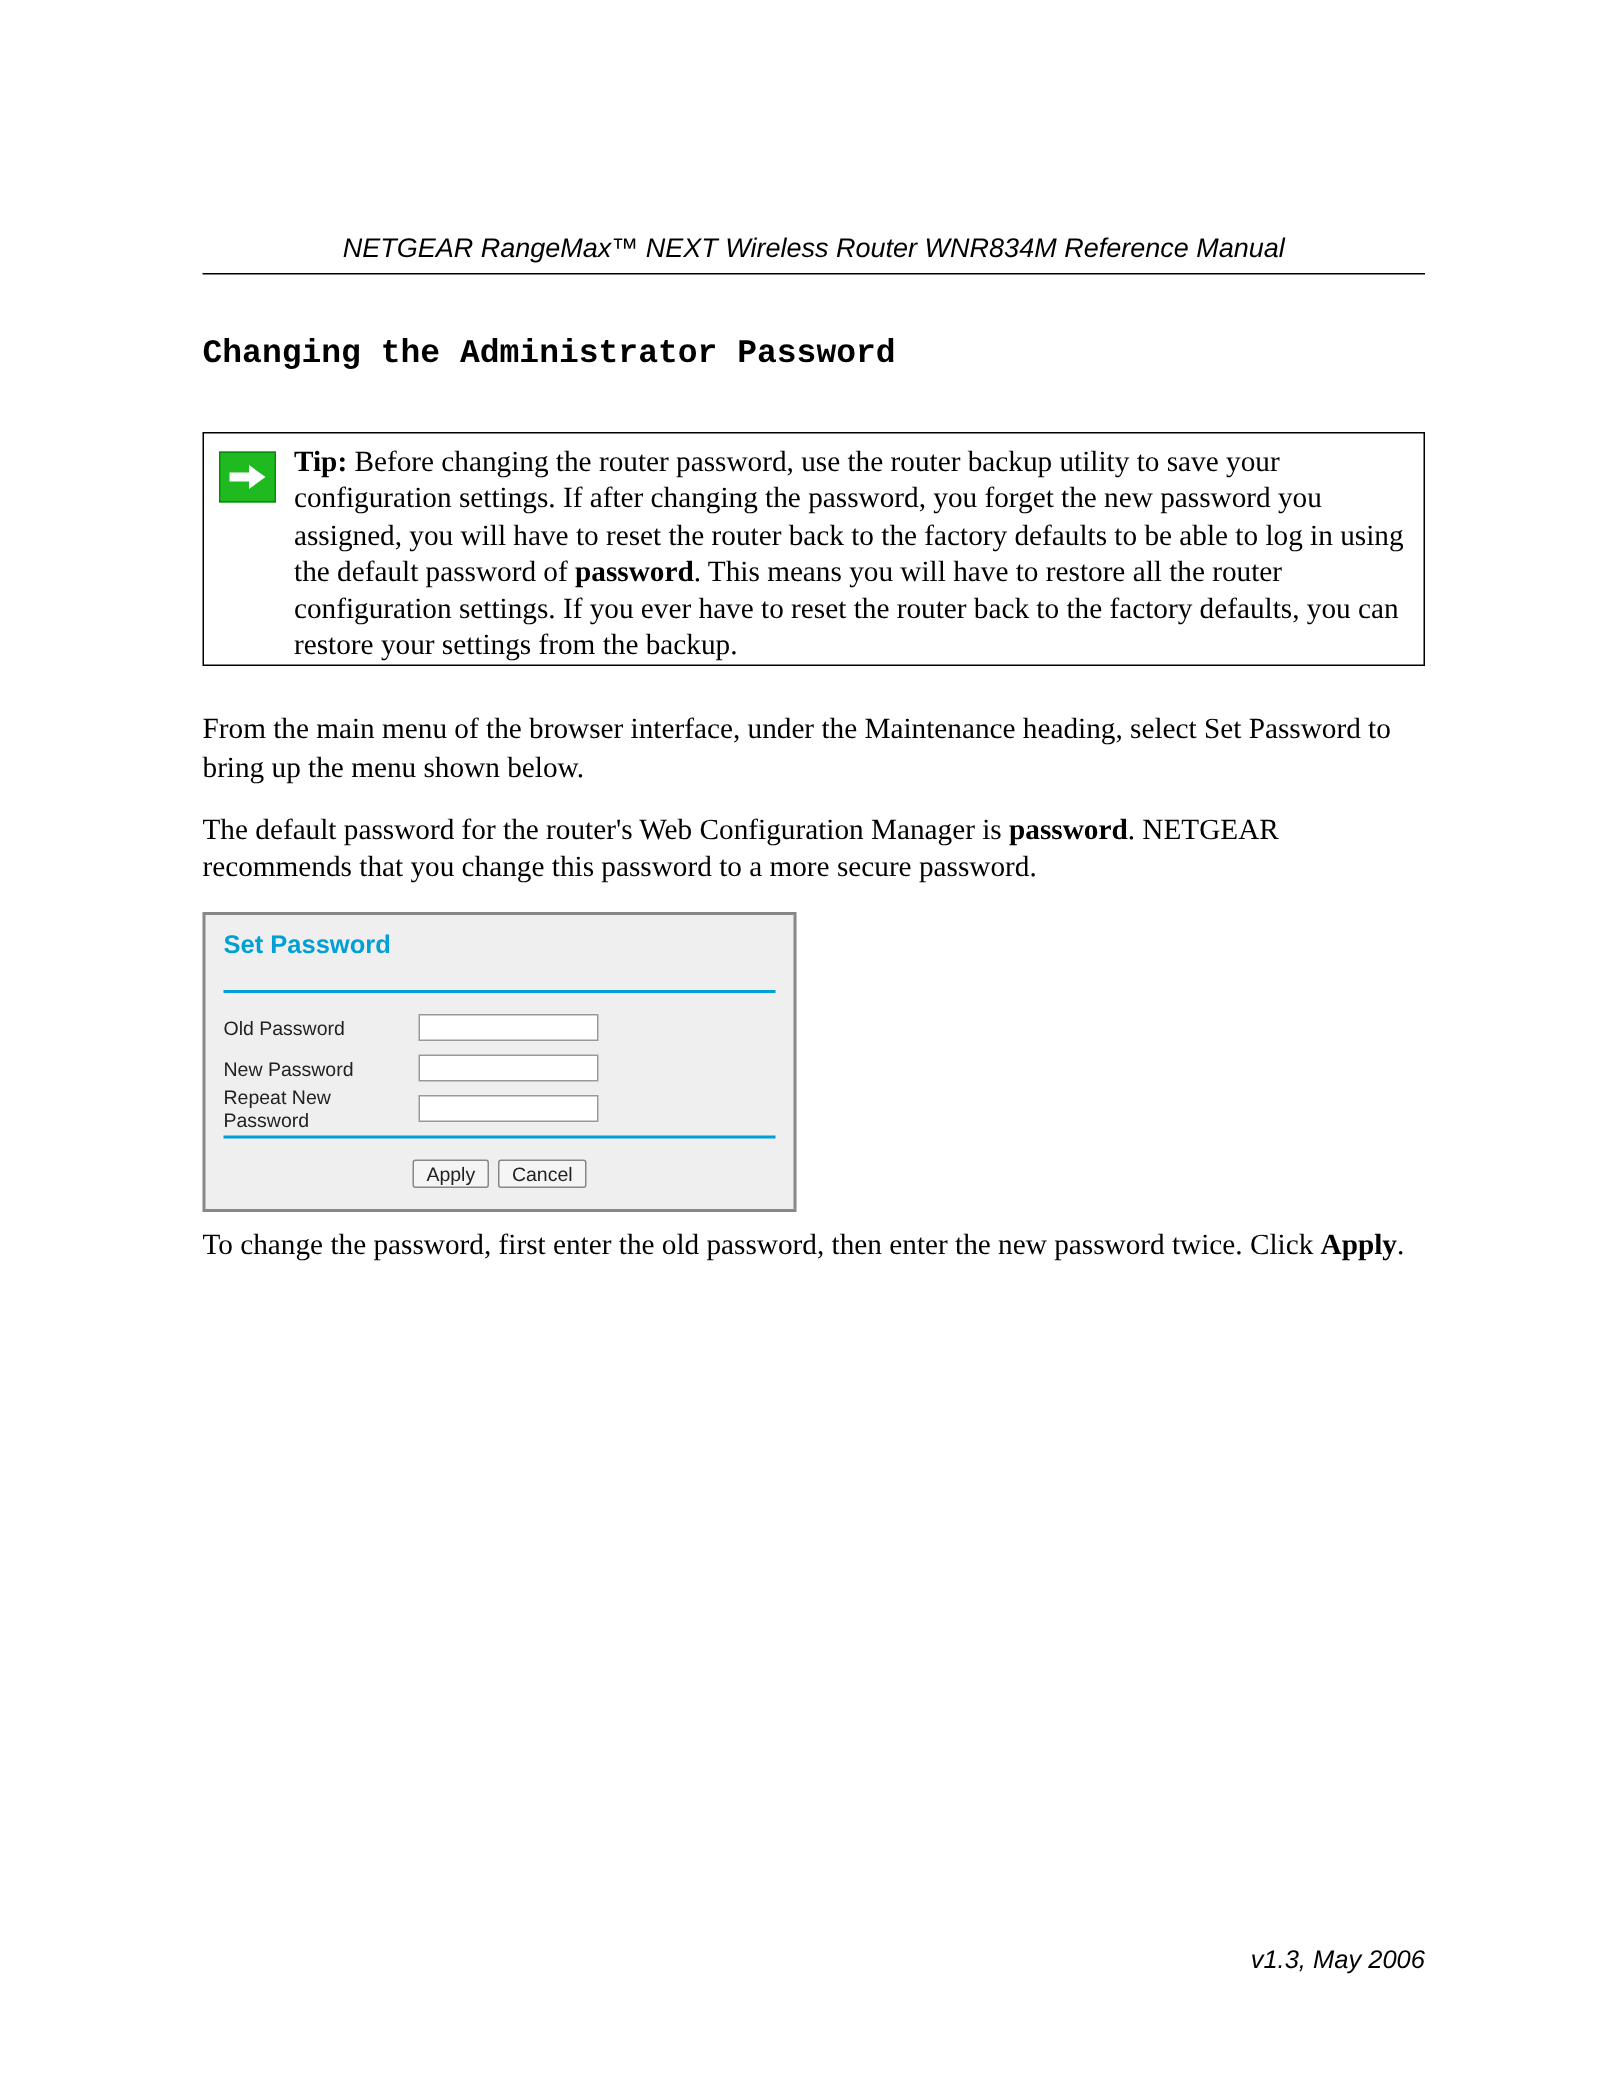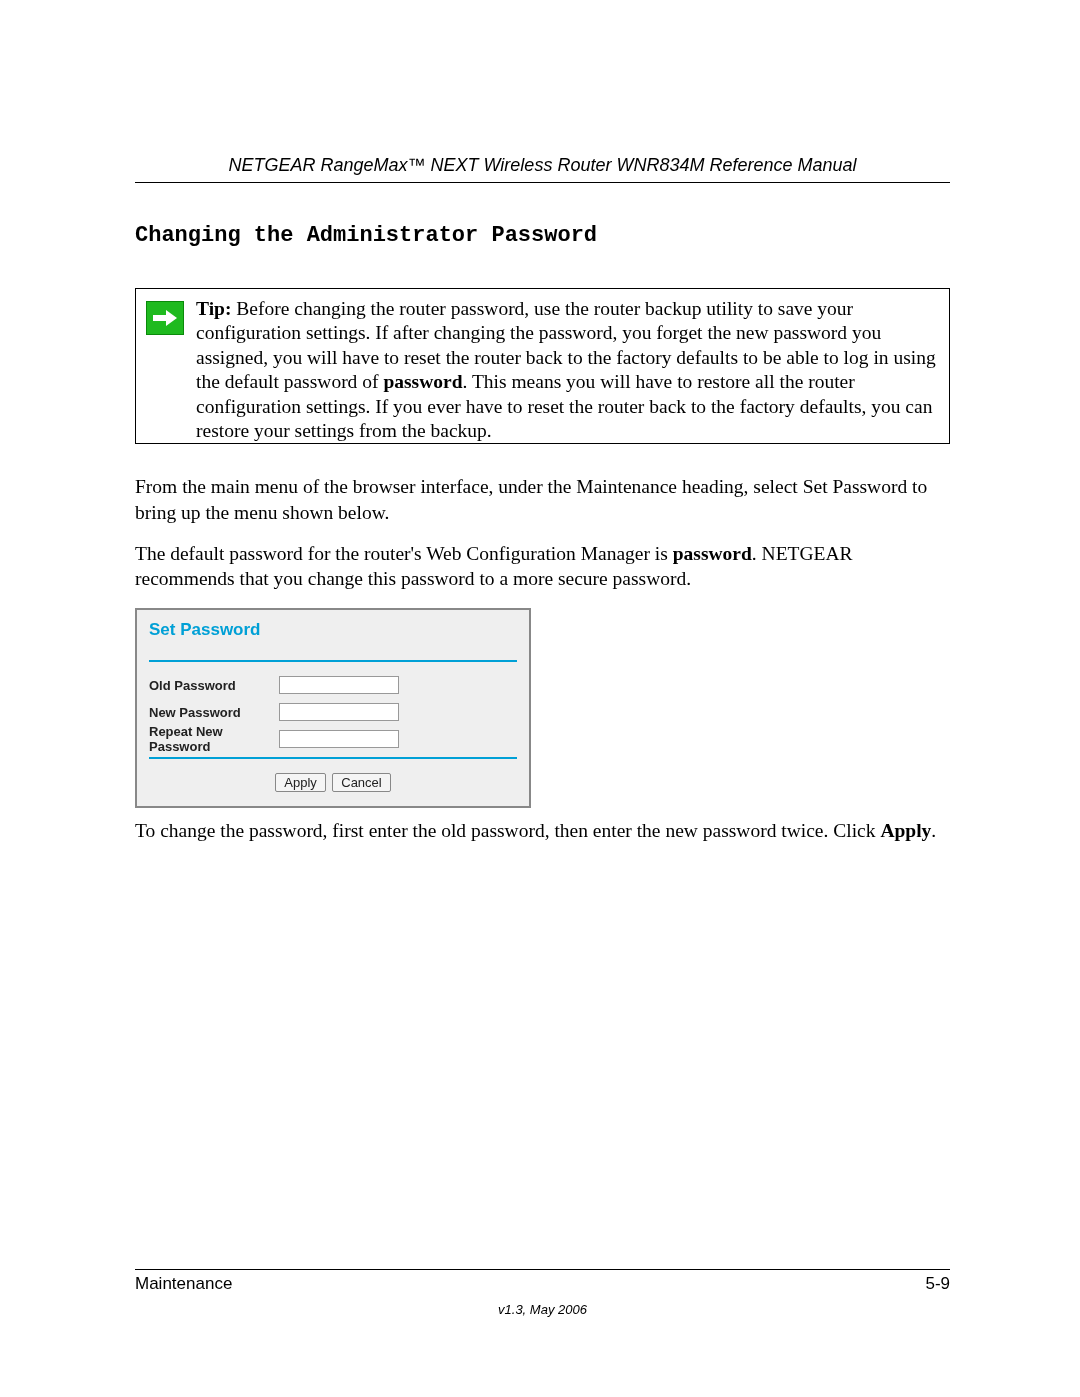--- a/index.html
+++ b/index.html
@@ -92,21 +92,20 @@
   }
   .dialog-row {
     display: flex;
     align-items: center;
     height: 27px;
     font-size: 13px;
     color: #222;
   }
   .dialog-label {
     flex: 0 0 130px;
-    font-weight: bold;
   }
   .dialog-input {
     width: 120px;
     height: 18px;
     border: 1px solid #999;
     background: #fff;
     box-sizing: border-box;
   }
   .dialog-rule2 {
     height: 2px;
@@ -142,24 +141,24 @@
   }
   .footer-top-line {
     border-top: 1.5px solid #000;
     padding-top: 4px;
     display: flex;
     justify-content: space-between;
     font-family: Arial, Helvetica, sans-serif;
     font-size: 17px;
   }
   .footer-center {
-    text-align: center;
+    text-align: right;
     font-family: Arial, Helvetica, sans-serif;
     font-style: italic;
-    font-size: 13px;
+    font-size: 17px;
     margin-top: 8px;
   }
 </style>
 </head>
 <body>
 
 <div class="page">
   <div class="running-header">NETGEAR RangeMax™ NEXT Wireless Router WNR834M Reference Manual</div>
 
   <h1 class="section-title">Changing the Administrator Password</h1>
@@ -210,19 +209,15 @@
       </div>
     </div>
   </div>
 
 
   <p class="body-text">
     <span>To change the password, first enter the old password, then enter the new password twice. Click </span><b>Apply</b><span>.</span>
   </p>
 
   <div class="footer">
-    <div class="footer-top-line">
-      <span>Maintenance</span>
-      <span>5-9</span>
-    </div>
     <div class="footer-center">v1.3, May 2006</div>
   </div>
 </div>
 
 </body></html>

